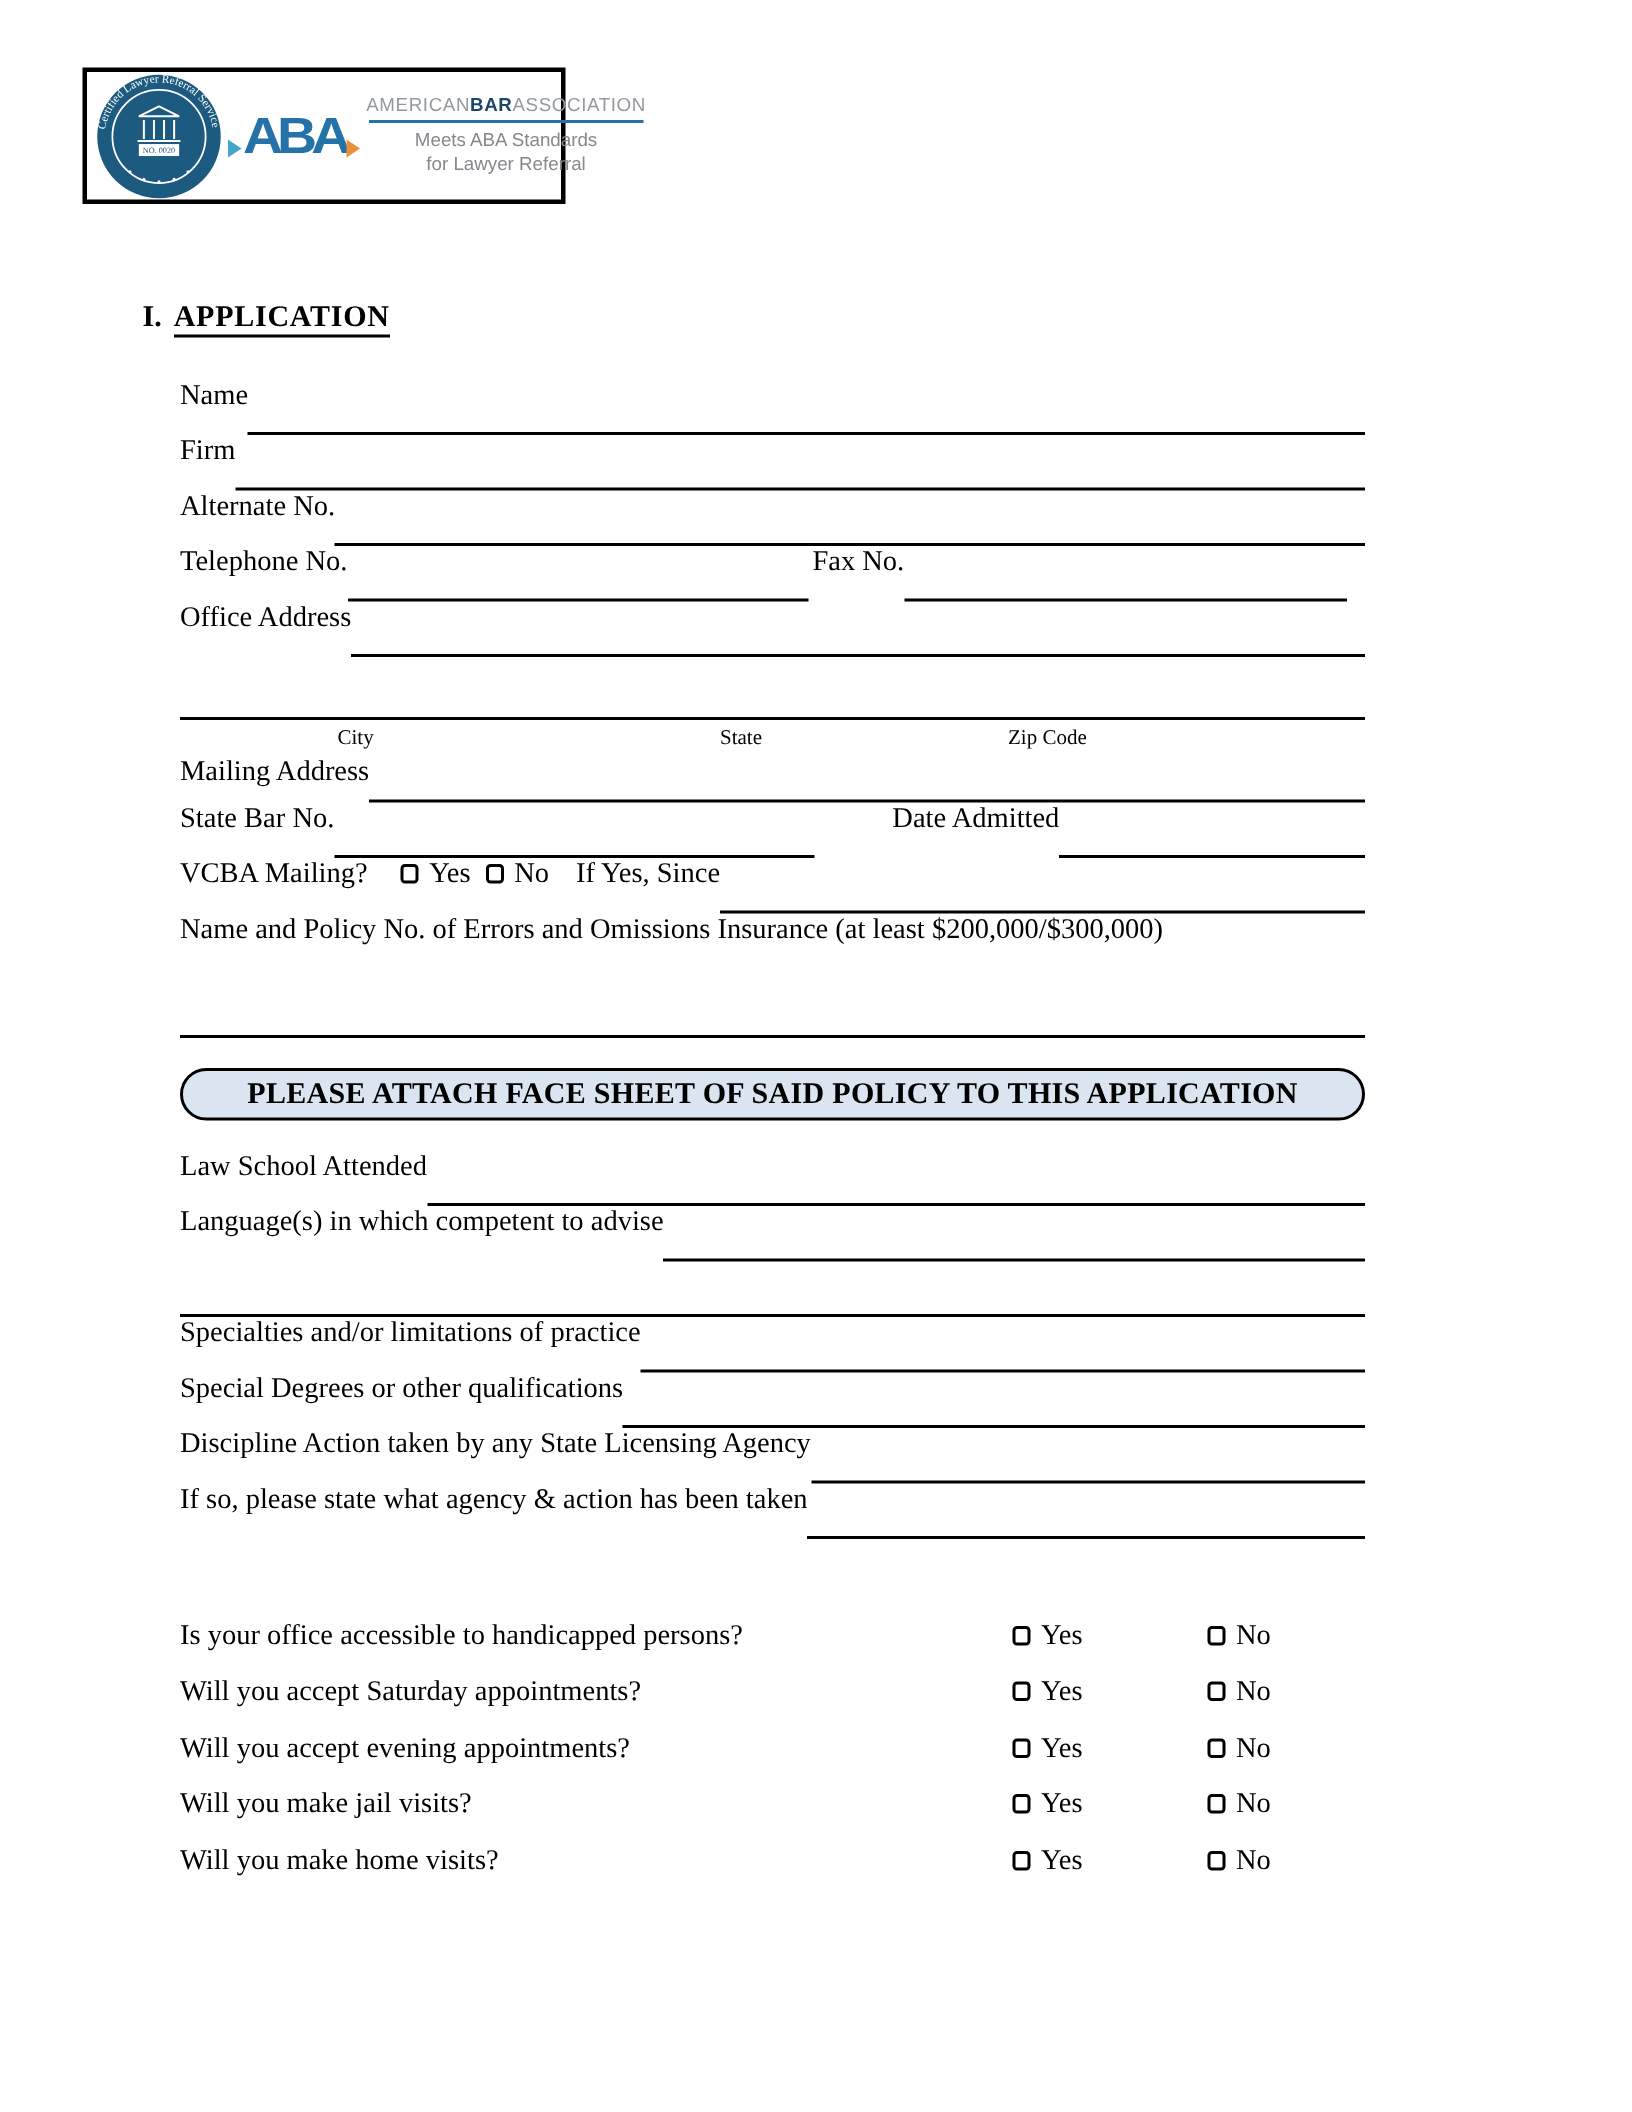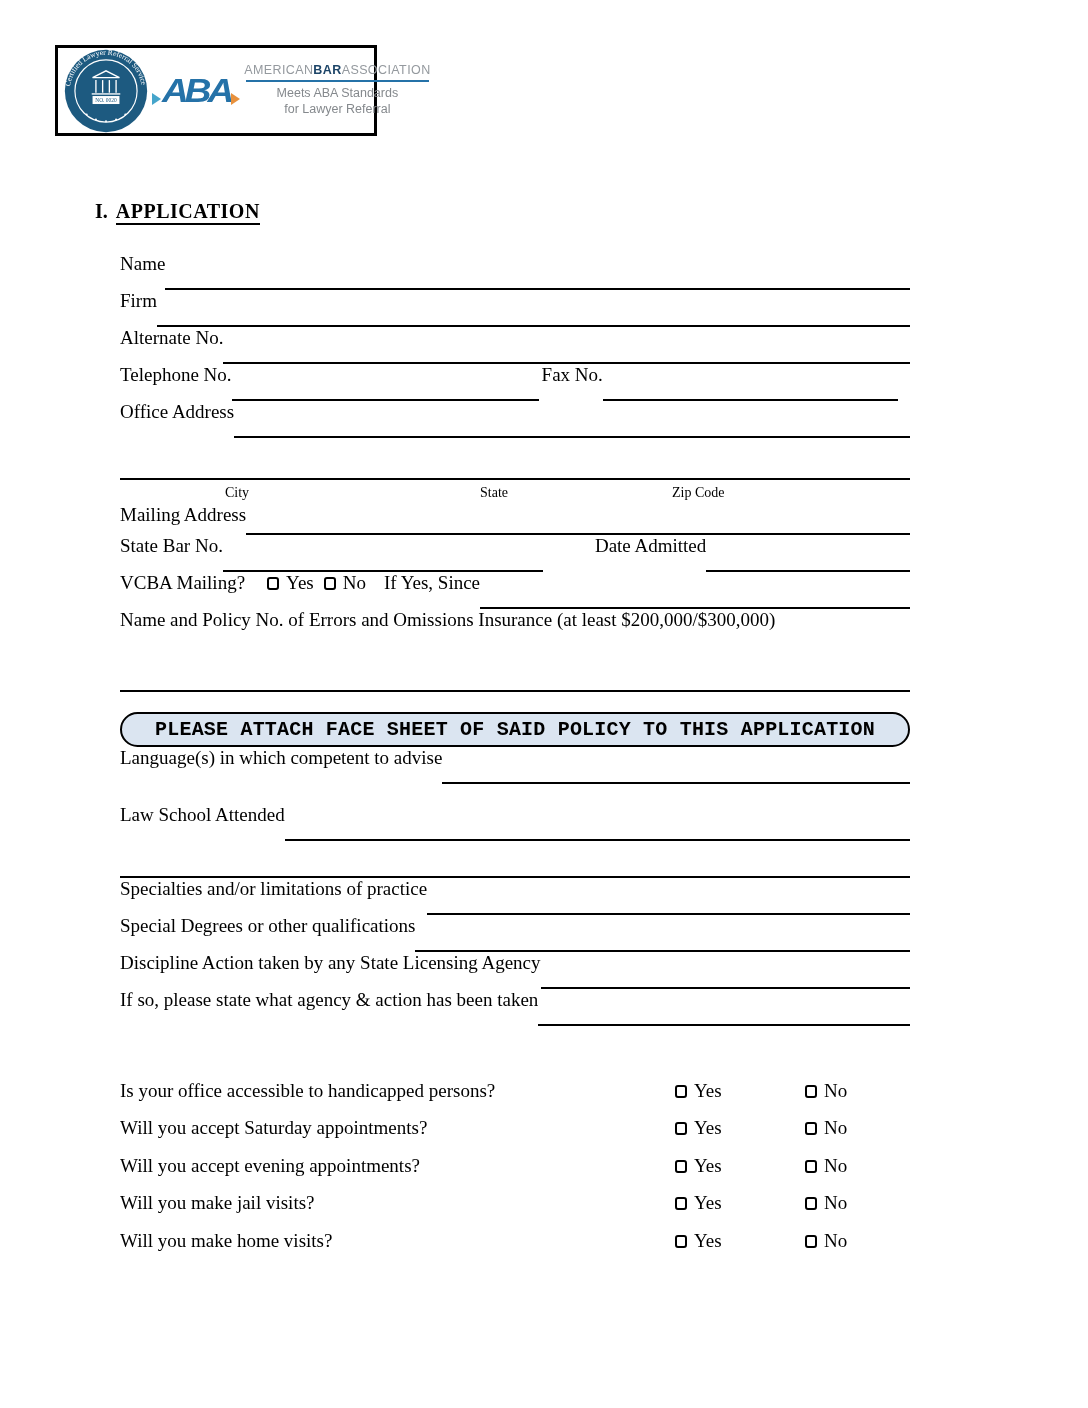--- a/index.html
+++ b/index.html
@@ -16,21 +16,21 @@
   
   .logo-box {
     position:absolute; left:55px; top:45px;
     width:322px; height:91px;
     border:3px solid #000;
     background:#fff;
     display:flex; align-items:center;
     padding:3px 6px; gap:5px;
   }
   .seal { flex:0 0 auto; }
-  .aba-mark { position:relative; flex:0 0 auto; display:flex; align-items:center; padding:0 9px;font-style:italic; }
+  .aba-mark { position:relative; flex:0 0 auto; display:flex; align-items:center; padding:0 9px; }
   .aba-text {
     font-family:"Liberation Sans", sans-serif;
     font-weight:bold; font-size:37px; letter-spacing:-4px;
     color:#2572a8; transform:scaleY(.92);
   }
   .tri { position:absolute; width:0; height:0; }
   .tri-left  { left:-1px; top:55%; border-top:6px solid transparent; border-bottom:6px solid transparent; border-left:9px solid #45a5cb; }
   .tri-right { right:-1px; top:55%; border-top:6px solid transparent; border-bottom:6px solid transparent; border-left:9px solid #e8913d; }
   .aba-textblock { flex:1 1 auto; font-family:"Liberation Sans", sans-serif; text-align:center; }
   .aba-name { font-size:12.5px; letter-spacing:.4px; white-space:nowrap; color:#94999e; }
@@ -73,21 +73,21 @@
     border:2px solid #000; border-radius:3px;
     margin-right:7px; vertical-align:-1px; background:#fff;
   }
   .cb-pair { white-space:nowrap; }
 
   .notice-box {
     margin-top:20px; height:35px;
     border:2.5px solid #000; border-radius:18px;
     background:#dbe5f1;
     display:flex; align-items:center; justify-content:center;
-    font-weight:bold; font-size:20px; letter-spacing:.2px;font-family:Liberation Mono, monospace;
+    font-weight:bold; font-size:20px; letter-spacing:.2px;
   }
   .after-box { margin-top:20px; }
 
   .q-block { margin-top:38px; }
   .q-row { display:flex; align-items:flex-end; height:37.5px; }
   .q-text { flex:0 0 555px;margin-top:48px; }
   .q-yes  { flex:0 0 130px; }
   .q-no   { flex:1 1 auto; }
 </style>
 </head>
@@ -207,31 +207,31 @@
     <div class="f-row">
       <span class="lbl">Name and Policy No. of Errors and Omissions Insurance (at least $200,000/$300,000)</span>
     </div>
 
     <div class="tall-line"></div>
 
     <div class="notice-box">
       <span>PLEASE ATTACH FACE SHEET OF SAID POLICY TO THIS APPLICATION</span>
     </div>
 
-    <div class="f-row">
-      <span class="lbl">Language(s) in which competent to advise</span>
-      <span class="line"></span>
-    </div>
-
     <div class="f-row after-box">
       <span class="lbl">Law School Attended</span>
       <span class="line"></span>
     </div>
 
     <div class="f-row">
+      <span class="lbl">Language(s) in which competent to advise</span>
+      <span class="line"></span>
+    </div>
+
+    <div class="f-row">
       <span class="line"></span>
     </div>
 
     <div class="f-row">
       <span class="lbl">Specialties and/or limitations of practice</span>
       <span class="line"></span>
     </div>
 
     <div class="f-row">
       <span class="lbl">Special Degrees or other qualifications</span>

